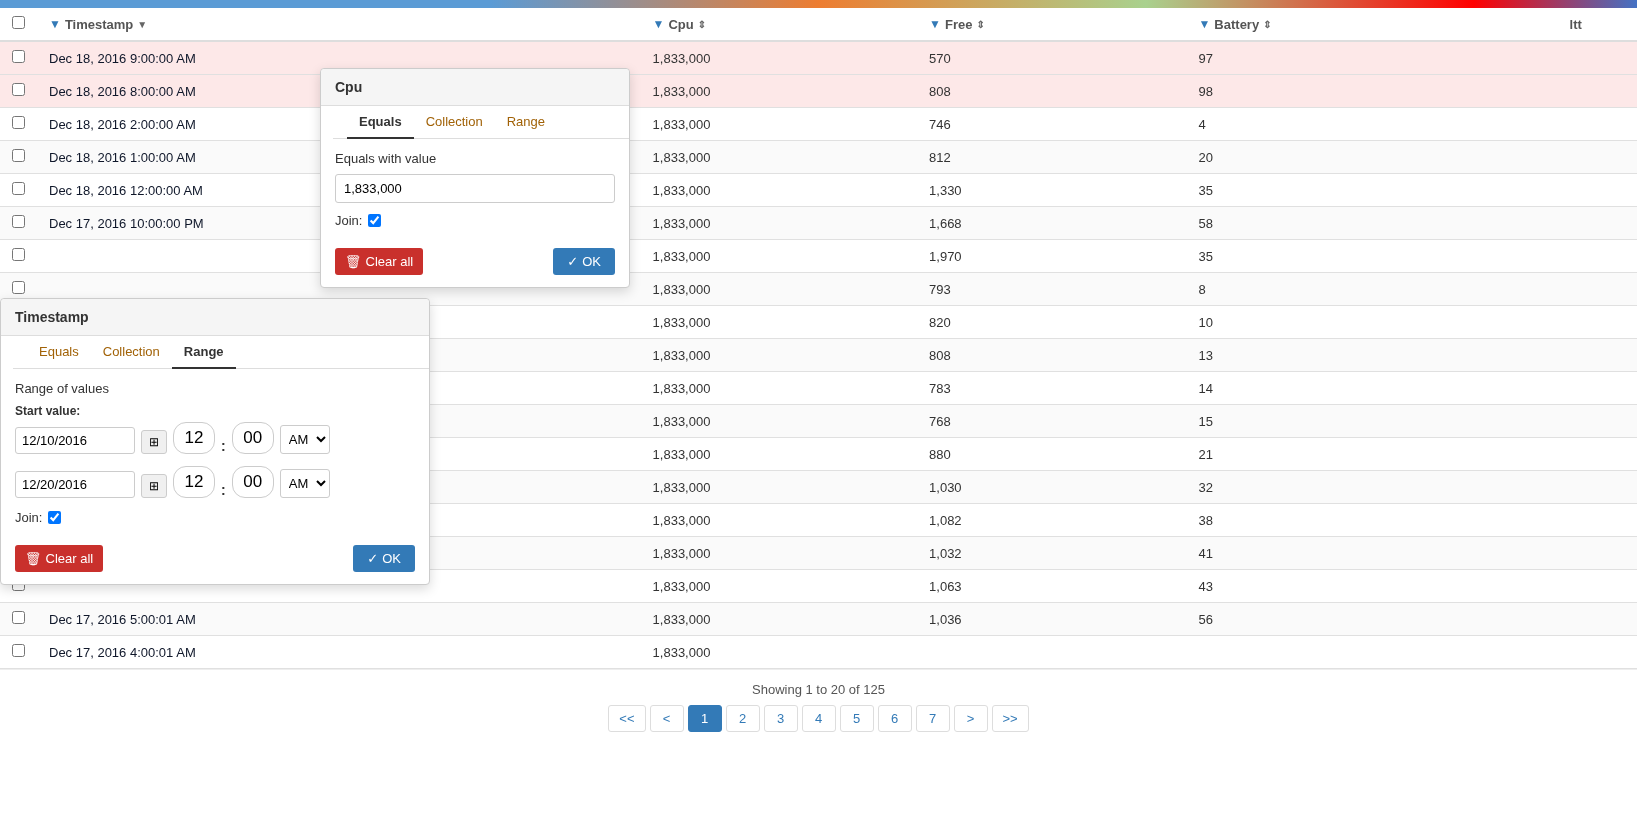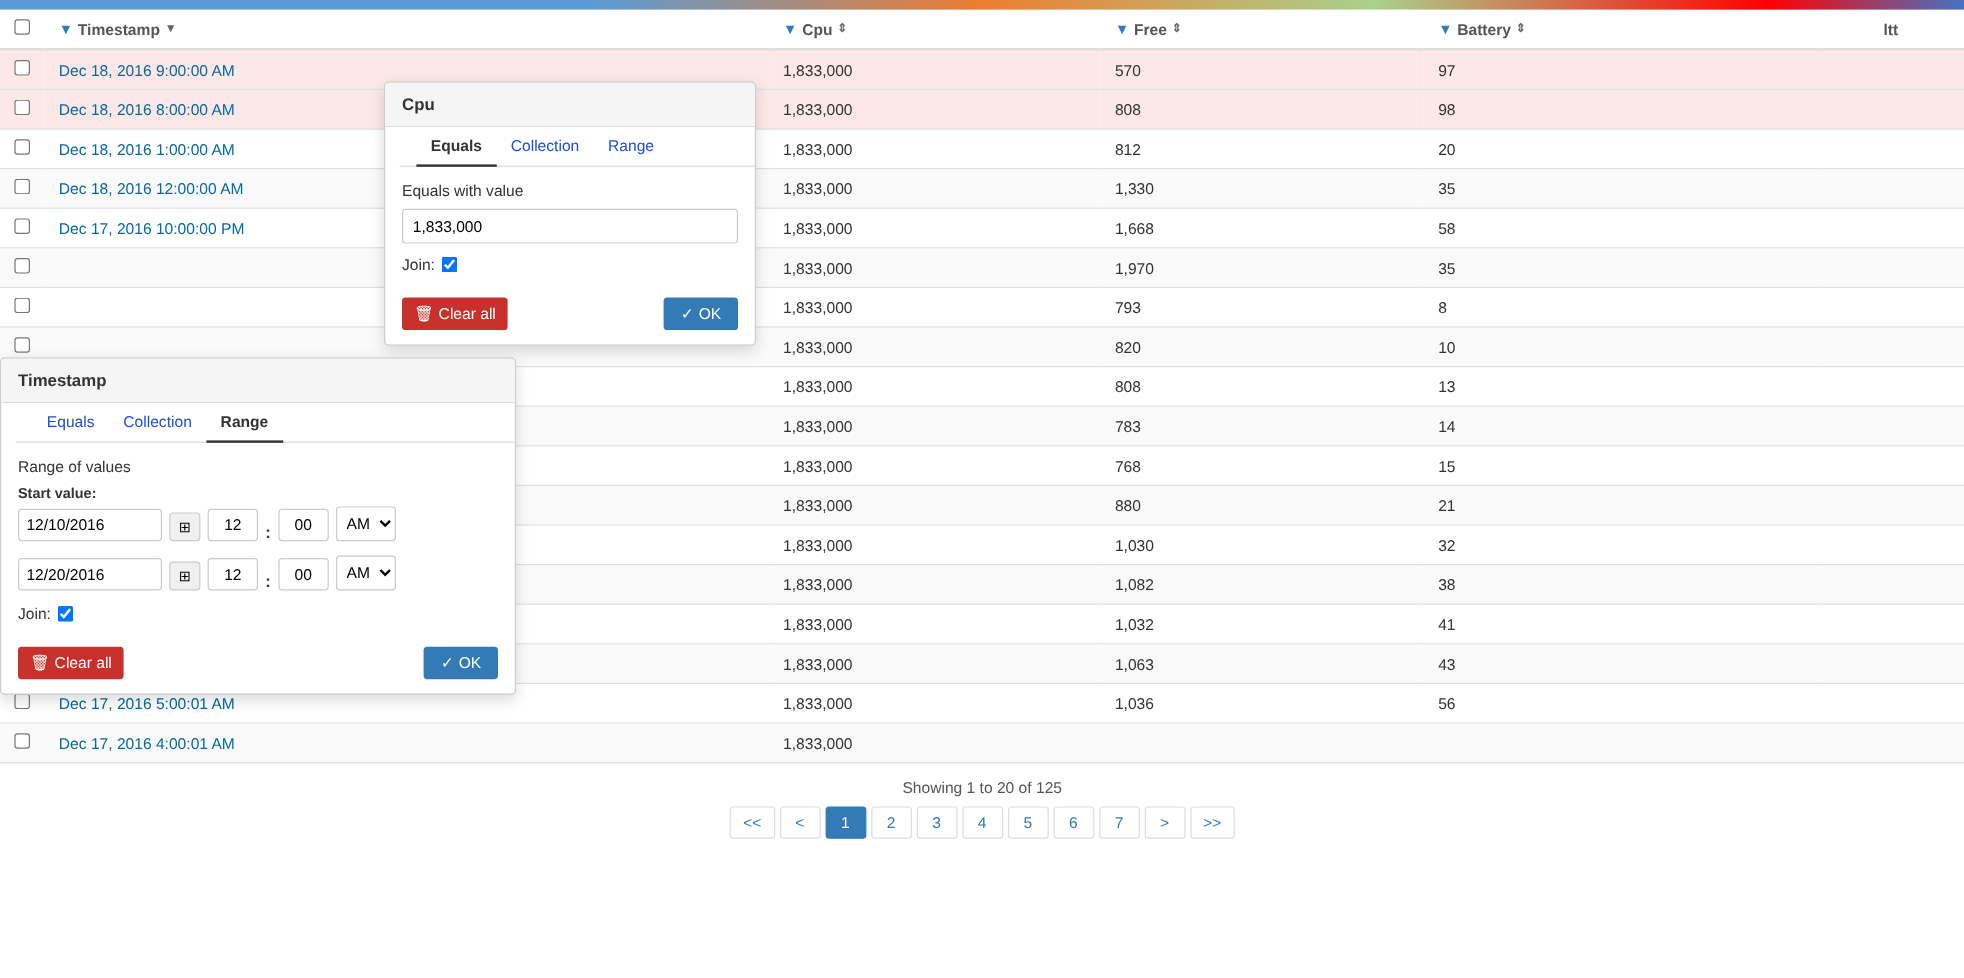--- a/index.html
+++ b/index.html
@@ -5,21 +5,21 @@
     * { box-sizing: border-box; margin: 0; padding: 0; }
     body { font-family: Arial, sans-serif; font-size: 13px; background: #fff; color: #333; }
 
     .table-container { width: 100%; overflow: auto; position: relative; }
 
     table { width: 100%; border-collapse: collapse; }
     th, td { padding: 8px 12px; border-bottom: 1px solid #e0e0e0; white-space: nowrap; }
     th { background: #fff; font-weight: bold; color: #555; font-size: 13px; border-bottom: 2px solid #ddd; position: relative; }
     tr.highlighted { background: #fde8e8; }
     tr:not(.highlighted):nth-child(even) { background: #fafafa; }
-    td a { color: #0369a1; text-decoration: none; }
+    td a { color: #0f172a; text-decoration: none; }
 
     .th-inner { display: flex; align-items: center; gap: 4px; cursor: pointer; }
     .filter-icon { color: #337ab7; font-size: 12px; }
     .sort-arrows { font-size: 10px; color: #666; }
 
     .checkbox-col { width: 30px; text-align: center; }
 
     
     .popover {
       position: absolute;
@@ -45,21 +45,21 @@
       border-bottom: 1px solid #ddd;
       padding: 0 14px;
       gap: 0;
       margin-left: 12px;
     }
 
     .popover-tab {
       padding: 8px 12px;
       cursor: pointer;
       font-size: 13px;
-      color: #1d4ed8;
+      color: #a16207;
       border: none;
       background: none;
       border-bottom: 2px solid transparent;
       margin-bottom: -1px;
     }
 
     .popover-tab.active {
       color: #333;
       border-bottom: 2px solid #333;
       font-weight: bold;
@@ -142,22 +142,22 @@
       border: 1px solid #ccc;
       border-radius: 3px;
       padding: 4px 7px;
       cursor: pointer;
       font-size: 12px;
     }
     .range-time-input {
       width: 42px;
       padding: 5px 4px;
       border: 1px solid #ccc;
-      border-radius: 3px;
-      font-size: 13px;
+      border-radius: 13px;
+      font-size: 17px;
       text-align: center;
     }
     .range-colon { font-weight: bold; font-size: 14px; }
     .range-ampm {
       border: 1px solid #ccc;
       border-radius: 3px;
       padding: 5px 4px;
       font-size: 13px;
       background: #fff;
     }
@@ -250,20 +250,30 @@
     <td></td>
   </tr>
         <tr class="highlighted">
     <td class="checkbox-col">
       <input type="checkbox" style="">
     </td>
     <td><a href="#">Dec 18, 2016 8:00:00 AM</a></td>
     <td>1,833,000</td>
     <td>808</td>
     <td>98</td>
+    <td></td>
+  </tr>
+        <tr>
+    <td class="checkbox-col">
+      <input type="checkbox" style="">
+    </td>
+    <td><a href="#">Dec 18, 2016 2:00:00 AM</a></td>
+    <td>1,833,000</td>
+    <td>746</td>
+    <td>4</td>
     <td></td>
   </tr>
         <tr>
     <td class="checkbox-col">
       <input type="checkbox" style="">
     </td>
     <td><a href="#">Dec 18, 2016 1:00:00 AM</a></td>
     <td>1,833,000</td>
     <td>812</td>
     <td>20</td>

